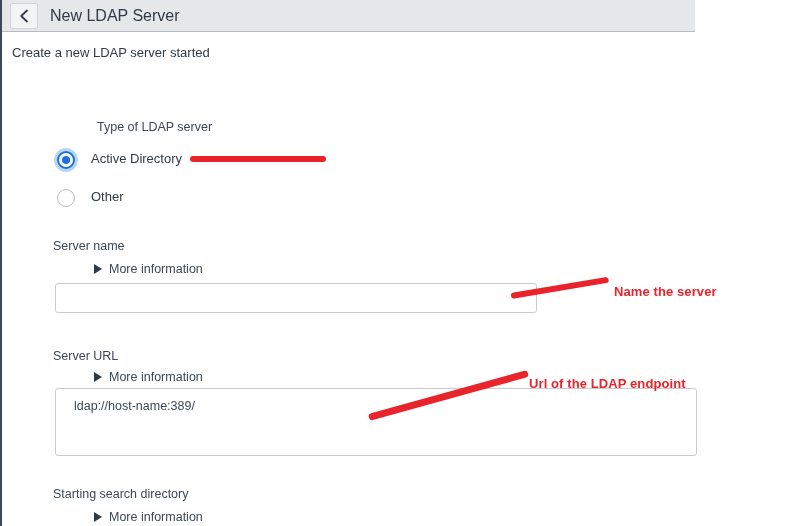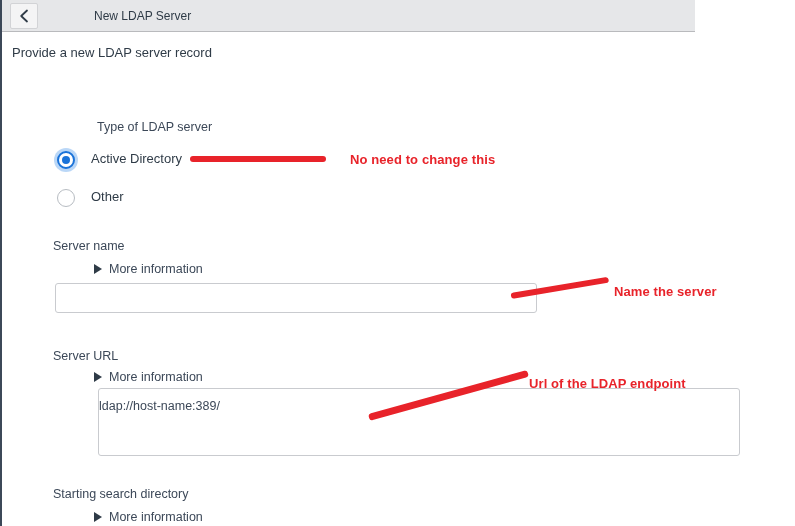--- a/index.html
+++ b/index.html
@@ -53,24 +53,23 @@
     justify-content: center;
     cursor: pointer;
   }
   #back-button svg { display: block; }
   #header-title {
     position: absolute;
     left: 48px;
     top: 0;
     height: 32px;
     line-height: 32px;
-    font-size: 12px;
-    color: #2f3b47;
-    white-space: nowrap;
-    margin-left: 44px;
+    font-size: 16px;
+    color: #2f3b47;
+    white-space: nowrap;
   }
 
   
   #content {
     position: absolute;
     left: 2px;
     top: 33px;
     width: 793px;
     height: 493px;
   }
@@ -162,21 +161,21 @@
     font-family: "Liberation Sans", sans-serif;
     font-size: 12.5px;
     color: #3c4858;
     padding: 4px 9px;
     outline: none;
     resize: none;
   }
   #server-name-input { left: 53px; top: 250px; width: 482px; height: 30px; }
   #server-url-textarea {
     left: 53px; top: 355px; width: 642px; height: 68px;
-    padding: 9px 0; line-height: 16px; margin-left: 43px;
+    padding: 9px 18px; line-height: 16px;
   }
 
   
   #annotations {
     position: absolute;
     left: 0; top: 0;
     width: 795px; height: 526px;
     pointer-events: none;
   }
   .anno-text {
@@ -224,21 +223,21 @@
         <svg width="11" height="14" viewBox="0 0 11 14" aria-hidden="true">
           <polyline points="8,1.5 2.2,7 8,12.5" fill="none" stroke="#2f3b47" stroke-width="1.8" stroke-linecap="round" stroke-linejoin="round"></polyline>
         </svg>
       </span>
     </div>
     <div id="header-title">New LDAP Server</div>
   </div>
 
   <div id="content">
 
-    <div class="section-title" style="left:10px; top:12px;">Provide a new LDAP server record</div>
+    <div class="section-title" style="left:10px; top:12px;">Create a new LDAP server started</div>
 
 
     <div class="field-label" style="left:51px; top:87px;margin-left:44px;">Type of LDAP server</div>
 
     <div class="radio-row" style="left:55px; top:118px;">
       <span class="radio-outer checked"></span>
       <span class="radio-label">Active Directory</span>
     </div>
 
     <div class="radio-row" style="left:55px; top:156px;">
@@ -269,21 +268,20 @@
     <div class="more-info" style="left:52px; top:477px;">
       <span class="tri"></span>
       <span class="mi-label">More information</span>
     </div>
 
   </div>
 
   <div id="annotations">
 
     <div id="anno-line-1" class="anno-line"></div>
-    <div class="anno-text" style="left:350px; top:152px;">No need to change this</div>
 
     <div id="anno-line-2" class="anno-line"></div>
     <div class="anno-text" style="left:614px; top:284px;">Name the server</div>
 
     <div id="anno-line-3" class="anno-line"></div>
     <div class="anno-text" style="left:529px; top:356px;margin-top:20px;">Url of the LDAP endpoint</div>
 
   </div>
 
 </div>

